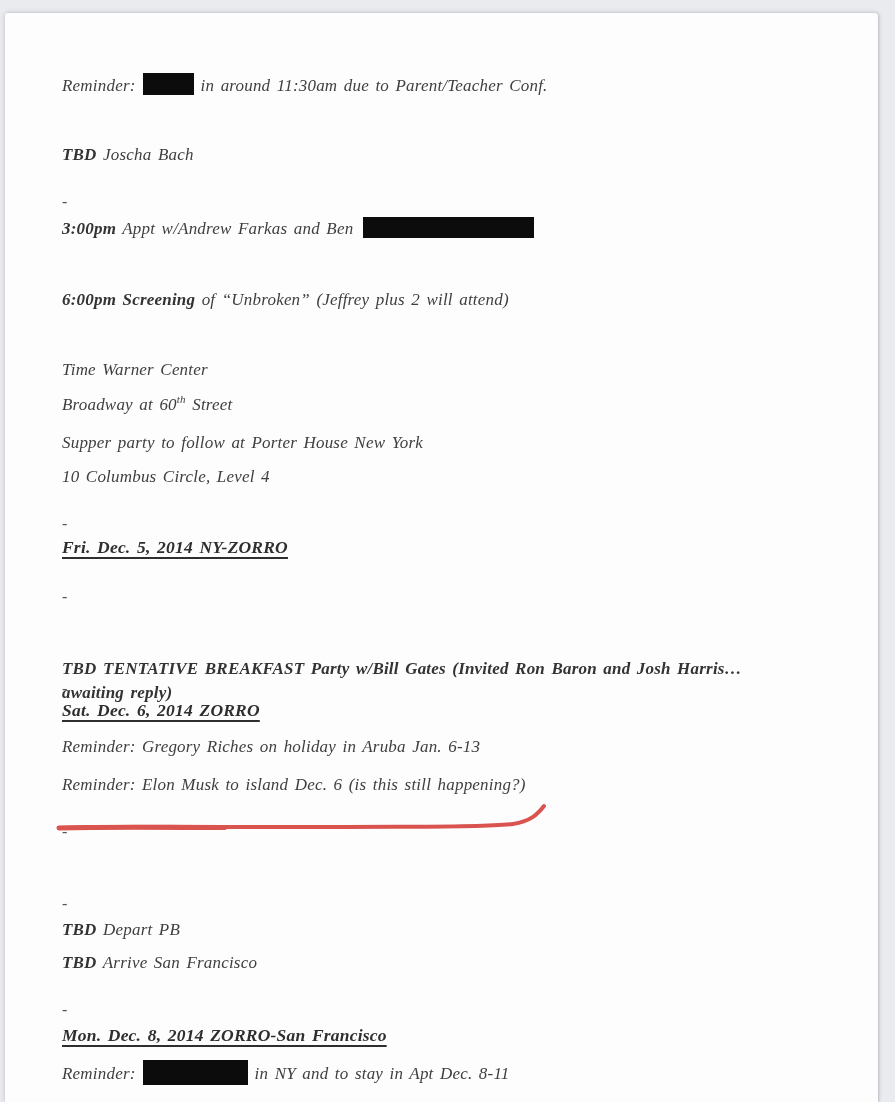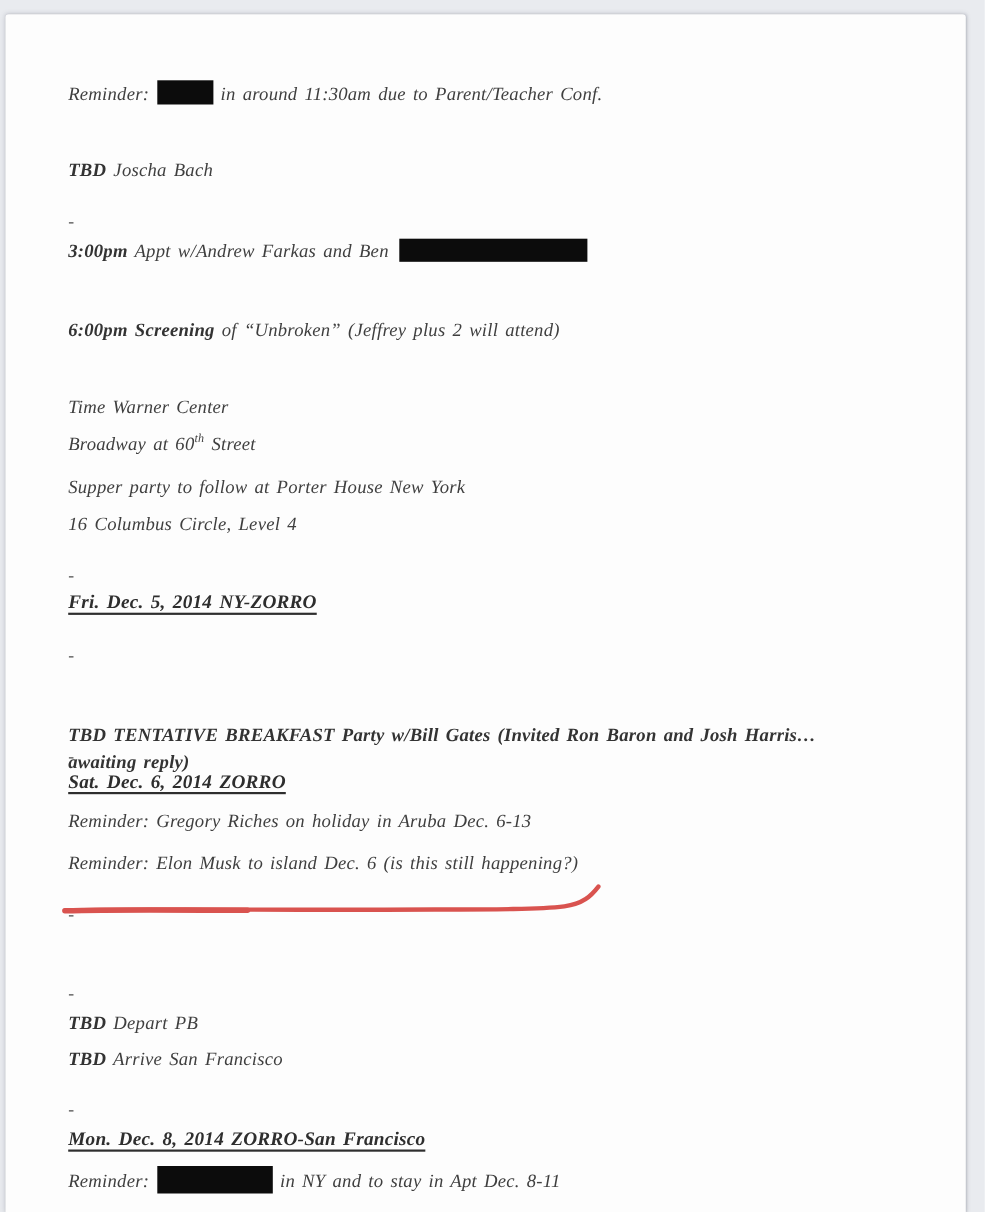--- a/index.html
+++ b/index.html
@@ -78,35 +78,35 @@
       <span>of “Unbroken” (Jeffrey plus 2 will attend)</span>
     </div>
 
     <div class="line" style="top:347px">Time Warner Center</div>
 
     <div class="line" style="top:380px">
       <span>Broadway at 60</span><sup>th</sup><span> Street</span>
     </div>
 
     <div class="line" style="top:420px">Supper party to follow at Porter House New York</div>
-    <div class="line" style="top:454px">16 Columbus Circle, Level 4</div>
+    <div class="line" style="top:454px">10 Columbus Circle, Level 4</div>
 
     <div class="line dash" style="top:502px">-</div>
 
     <div class="line heading" style="top:524px">Fri. Dec. 5, 2014 NY-ZORRO</div>
 
     <div class="line dash" style="top:575px">-</div>
 
     <div class="line wrap bold-label" style="top:600px; width:735px; line-height:24px;margin-top:44px;">TBD TENTATIVE  BREAKFAST  Party w/Bill Gates (Invited Ron Baron and Josh Harris…awaiting reply)</div>
 
     <div class="line dash" style="top:667px">-</div>
 
     <div class="line heading" style="top:687px">Sat. Dec. 6, 2014 ZORRO</div>
 
-    <div class="line" style="top:724px">Reminder: Gregory Riches on holiday in Aruba Dec. 6-13</div>
+    <div class="line" style="top:724px">Reminder: Gregory Riches on holiday in Aruba Jan. 6-13</div>
     <div class="line" style="top:762px">Reminder: Elon Musk to island Dec. 6 (is this still happening?)</div>
 
     <svg class="annotation-svg" width="500" height="36" viewBox="0 0 500 36">
       <path d="M 4 25 C 60 22.5, 180 24.5, 290 24 C 370 23.6, 430 24.5, 458 21 C 475 18.5, 482 12, 489 3" fill="none" stroke="#d9534f" stroke-width="4" stroke-linecap="round"></path>
       <path d="M 4 25 C 60 23.5, 120 24.5, 170 24.6" fill="none" stroke="#d9534f" stroke-width="5" stroke-linecap="round"></path>
     </svg>
 
     <div class="line dash" style="top:810px">-</div>
 
 

